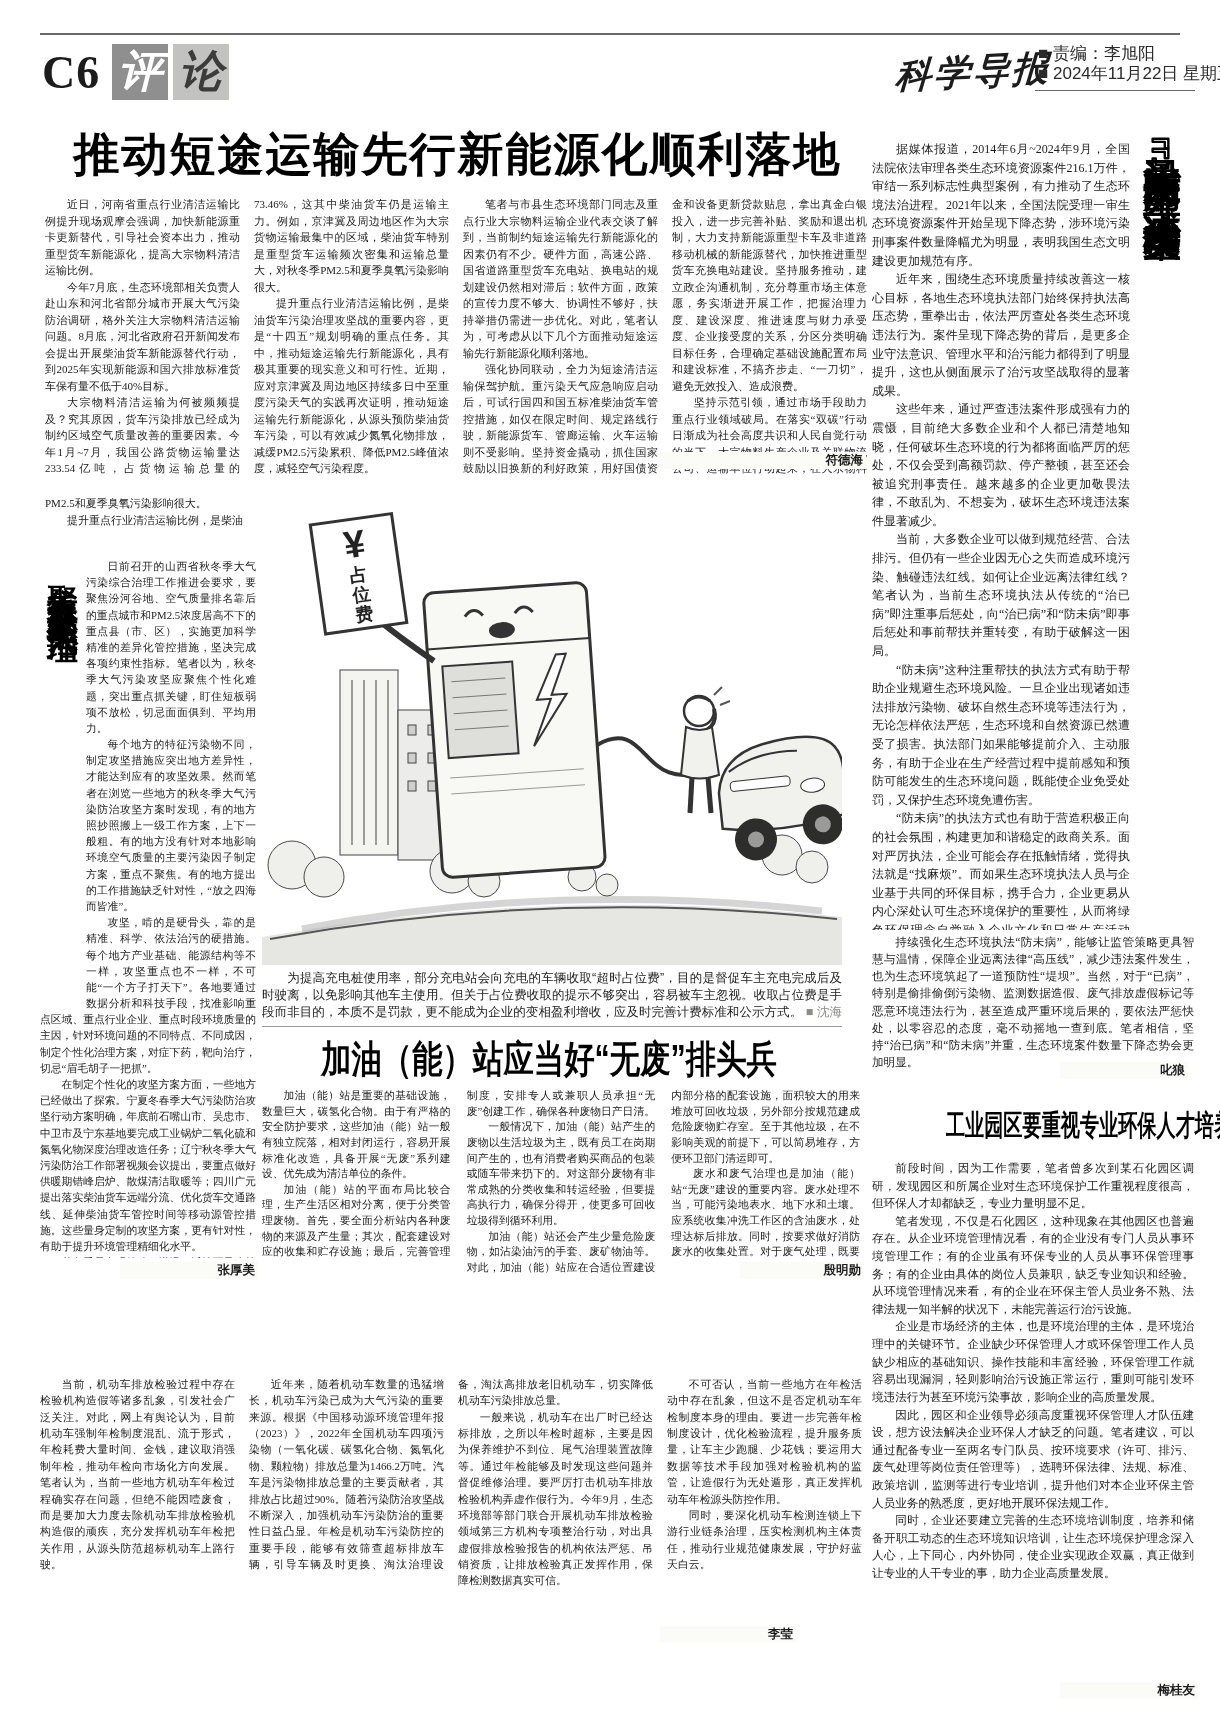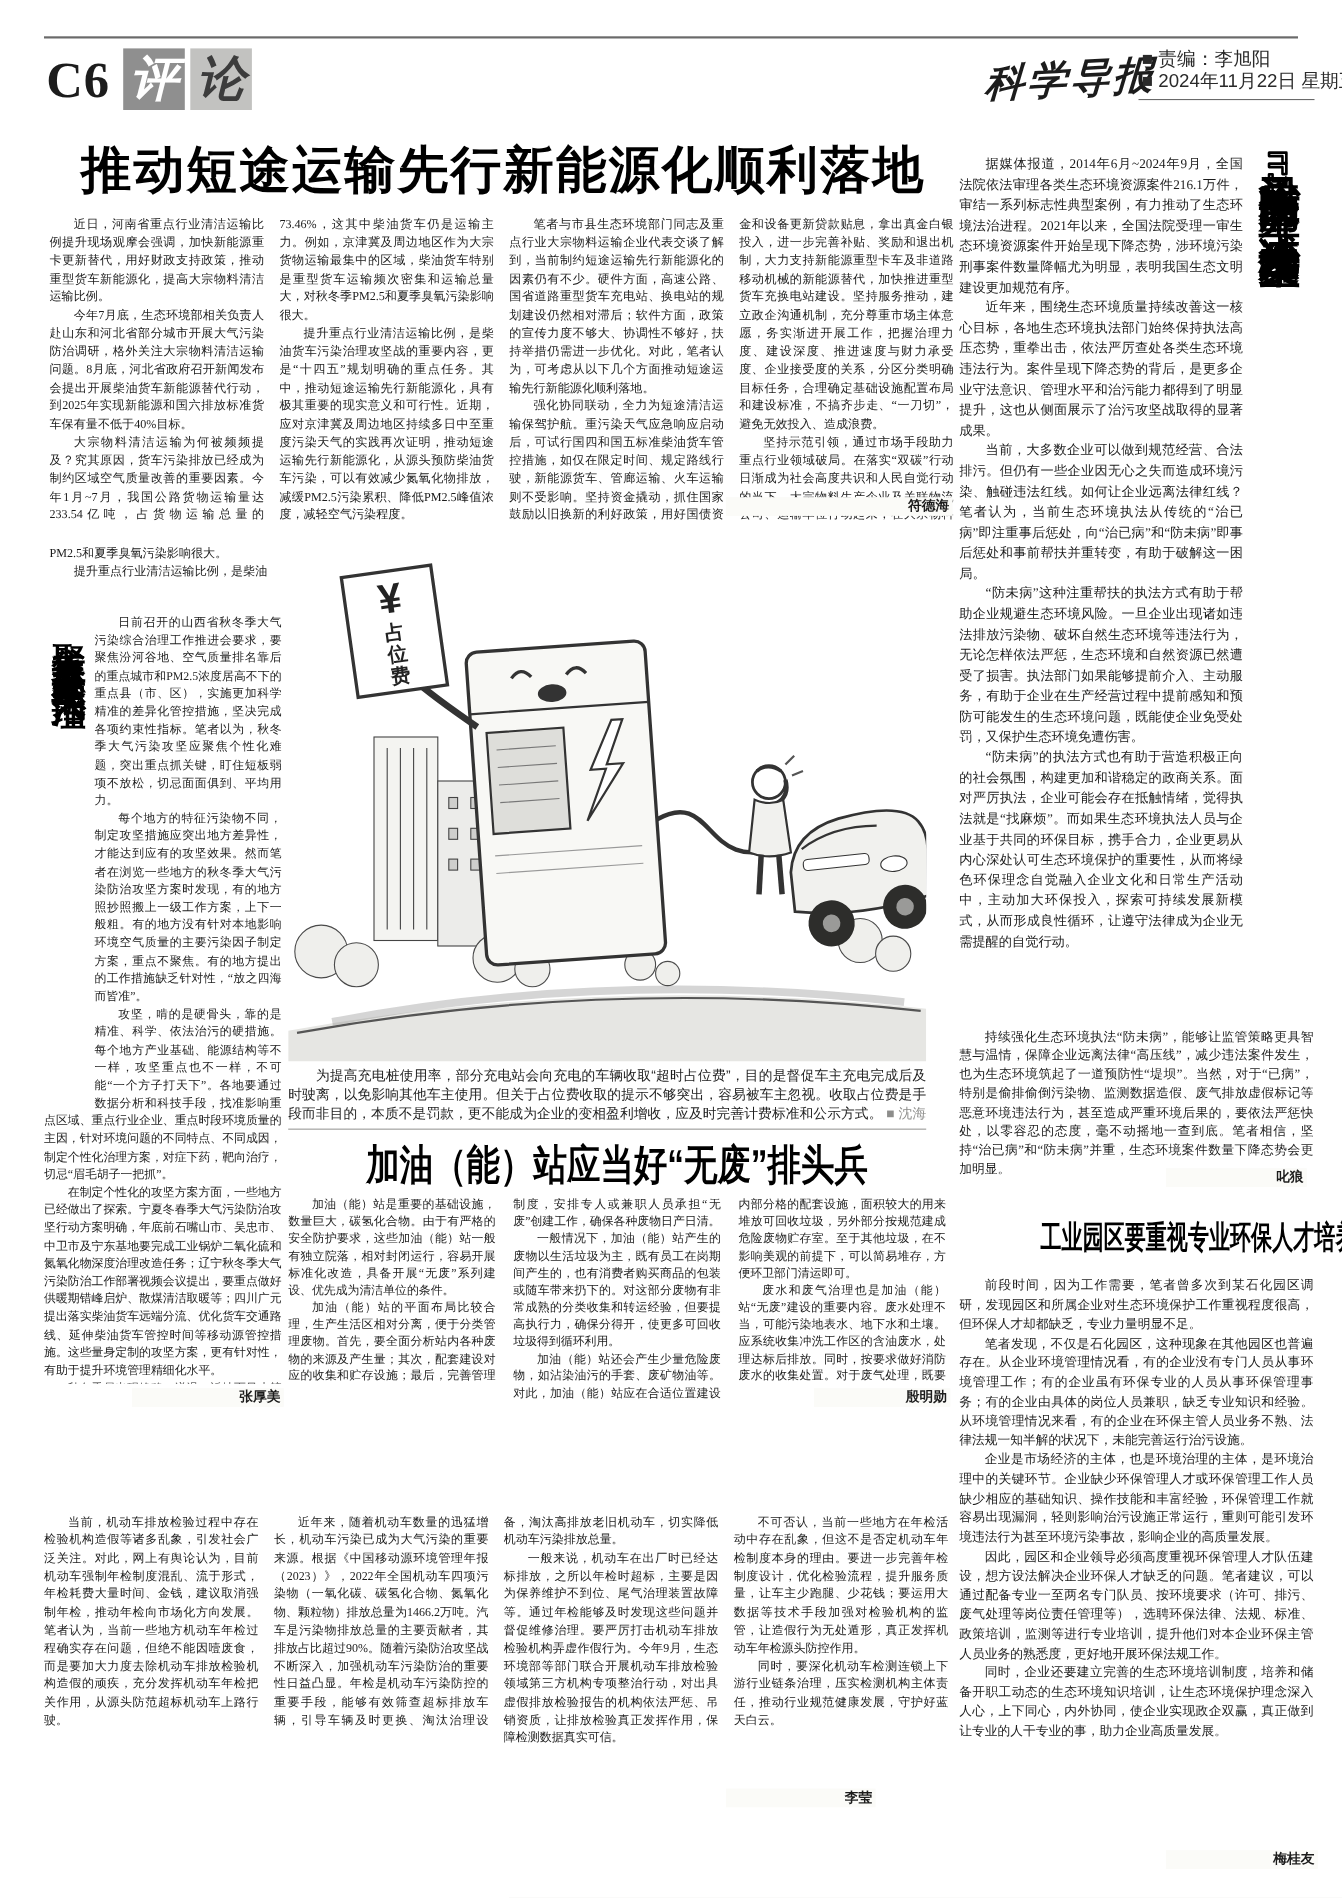--- a/index.html
+++ b/index.html
@@ -36,21 +36,21 @@
   <div class="abs" style="left:112px;top:44px;">
     <span class="sec-block sec-b1">评</span><span class="sec-block sec-b2">论</span>
   </div>
   <div class="abs masthead" style="left:895px;top:48px;">科学导报</div>
   <div class="abs meta-line" style="left:1038px;top:44px;">■ 责编：李旭阳</div>
   <div class="abs meta-line" style="left:1038px;top:64px;">■ 2024年11月22日 星期五</div>
   <div class="abs rule" style="left:1035px;top:90px;width:160px;height:1px;"></div>
 
   <div class="abs h-big" style="left:45px;top:124px;width:825px;font-size:46px;letter-spacing:2px;">推动短途运输先行新能源化顺利落地</div>
   <div class="abs body-text" style="left:45px;top:196px;width:822px;height:292px;column-count:4;column-gap:14px;font-size:11px;line-height:1.5;">
-      <p class="para">近日，河南省重点行业清洁运输比例提升现场观摩会强调，加快新能源重卡更新替代，用好财政支持政策，推动重型货车新能源化，提高大宗物料清洁运输比例。</p>
+      <p class="para">近日，河南省重点行业清洁运输比例提升现场观摩会强调，加快新能源重卡更新替代，引导社会资本出力，推动重型货车新能源化，提高大宗物料清洁运输比例。</p>
       <p class="para">今年7月底，生态环境部相关负责人赴山东和河北省部分城市开展大气污染防治调研，格外关注大宗物料清洁运输问题。8月底，河北省政府召开新闻发布会提出开展柴油货车新能源替代行动，到2025年实现新能源和国六排放标准货车保有量不低于40%目标。</p>
       <p class="para">大宗物料清洁运输为何被频频提及？究其原因，货车污染排放已经成为制约区域空气质量改善的重要因素。今年1月~7月，我国公路货物运输量达233.54亿吨，占货物运输总量的73.46%，这其中柴油货车仍是运输主力。例如，京津冀及周边地区作为大宗货物运输最集中的区域，柴油货车特别是重型货车运输频次密集和运输总量大，对秋冬季PM2.5和夏季臭氧污染影响很大。</p>
       <p class="para">提升重点行业清洁运输比例，是柴油货车污染治理攻坚战的重要内容，更是“十四五”规划明确的重点任务。其中，推动短途运输先行新能源化，具有极其重要的现实意义和可行性。近期，应对京津冀及周边地区持续多日中至重度污染天气的实践再次证明，推动短途运输先行新能源化，从源头预防柴油货车污染，可以有效减少氮氧化物排放，减缓PM2.5污染累积、降低PM2.5峰值浓度，减轻空气污染程度。</p>
       <p class="para">笔者与市县生态环境部门同志及重点行业大宗物料运输企业代表交谈了解到，当前制约短途运输先行新能源化的因素仍有不少。硬件方面，高速公路、国省道路重型货车充电站、换电站的规划建设仍然相对滞后；软件方面，政策的宣传力度不够大、协调性不够好，扶持举措仍需进一步优化。对此，笔者认为，可考虑从以下几个方面推动短途运输先行新能源化顺利落地。</p>
       <p class="para">强化协同联动，全力为短途清洁运输保驾护航。重污染天气应急响应启动后，可试行国四和国五标准柴油货车管控措施，如仅在限定时间、规定路线行驶，新能源货车、管廊运输、火车运输则不受影响。坚持资金撬动，抓住国家鼓励以旧换新的利好政策，用好国债资金和设备更新贷款贴息，拿出真金白银投入，进一步完善补贴、奖励和退出机制，大力支持新能源重型卡车及非道路移动机械的新能源替代，加快推进重型货车充换电站建设。坚持服务推动，建立政企沟通机制，充分尊重市场主体意愿，务实渐进开展工作，把握治理力度、建设深度、推进速度与财力承受度、企业接受度的关系，分区分类明确目标任务，合理确定基础设施配置布局和建设标准，不搞齐步走、“一刀切”，避免无效投入、造成浪费。</p>
       <p class="para">坚持示范引领，通过市场手段助力重点行业领域破局。在落实“双碳”行动日渐成为社会高度共识和人民自觉行动的当下，大宗物料生产企业及关联物流公司、运输单位行动起来，在大宗物料短途清洁运输、开展新能源车辆替换工作上，借势发力、用好机遇，从而抢得先机、赢得主动，把机遇优势、先发优势转化为发展优势。具体实践中，要善用成熟模式，如河南省同力水泥有限公司优先和新能源车辆运输单位签订运输合同，对于愿意使用新能源车辆的客户给予让利优惠；安阳中联水泥有限公司在矿区和商混中实现纯电运输模式，为新能源运输车辆提供优先进厂、优先装卸等优惠政策；鹤壁恒源矿业集团有限公司整合市场资源，引导社会资本出力，实现了骨料运输新能源替代，配套建设新能源充电桩，提供中转补电服务。</p>
     </div>
   <div class="abs" style="left:45px;top:495px;width:210px;font-size:11px;line-height:1.5;text-align:justify;">
     <p class="para" style="text-indent:0;">PM2.5和夏季臭氧污染影响很大。</p>
     <p class="para">提升重点行业清洁运输比例，是柴油</p>
@@ -150,35 +150,36 @@
           <circle cx="558" cy="324" r="8" fill="#9a9a98"></circle>
       </g>
     </svg>
   </div>
   <div class="abs caption body-text" style="left:262px;top:970px;width:580px;height:52px;font-size:12.5px;line-height:1.36;">
     <span style="display:inline-block;width:2em;"></span><span>为提高充电桩使用率，部分充电站会向充电的车辆收取“超时占位费”，目的是督促车主充电完成后及时驶离，以免影响其他车主使用。但关于占位费收取的提示不够突出，容易被车主忽视。收取占位费是手段而非目的，本质不是罚款，更不能成为企业的变相盈利增收，应及时完善计费标准和公示方式。</span>
     <span class="credit">■ 沈海涛制图</span>
   </div>
   <div class="abs" style="left:262px;top:1026px;width:580px;height:1px;background:#9a9a98;"></div>
 
-  <div class="abs h-big" style="left:262px;top:1034px;width:598px;font-size:38px;">
+  <div class="abs h-big" style="left:250px;top:1034px;width:598px;font-size:38px;">
     <span class="squeeze" style="transform:scaleX(0.8);">加油（能）站应当好“无废”排头兵</span>
   </div>
   <div class="abs body-text" style="left:262px;top:1088px;width:598px;height:192px;column-count:3;column-gap:16px;font-size:10.8px;line-height:1.45;">
       <p class="para">加油（能）站是重要的基础设施，数量巨大，碳氢化合物。由于有严格的安全防护要求，这些加油（能）站一般有独立院落，相对封闭运行，容易开展标准化改造，具备开展“无废”系列建设、优先成为清洁单位的条件。</p>
       <p class="para">加油（能）站的平面布局比较合理，生产生活区相对分离，便于分类管理废物。首先，要全面分析站内各种废物的来源及产生量；其次，配套建设对应的收集和贮存设施；最后，完善管理制度，安排专人或兼职人员承担“无废”创建工作，确保各种废物日产日清。</p>
       <p class="para">一般情况下，加油（能）站产生的废物以生活垃圾为主，既有员工在岗期间产生的，也有消费者购买商品的包装或随车带来扔下的。对这部分废物有非常成熟的分类收集和转运经验，但要提高执行力，确保分得开，使更多可回收垃圾得到循环利用。</p>
       <p class="para">加油（能）站还会产生少量危险废物，如沾染油污的手套、废矿物油等。对此，加油（能）站应在合适位置建设内部分格的配套设施，面积较大的用来堆放可回收垃圾，另外部分按规范建成危险废物贮存室。至于其他垃圾，在不影响美观的前提下，可以简易堆存，方便环卫部门清运即可。</p>
       <p class="para">废水和废气治理也是加油（能）站“无废”建设的重要内容。废水处理不当，可能污染地表水、地下水和土壤。应系统收集冲洗工作区的含油废水，处理达标后排放。同时，按要求做好消防废水的收集处置。对于废气处理，既要规范运行二次回收装置，还要积极排查泄漏点，减少VOCs的排放。</p>
     </div>
   <div class="abs byline" style="left:740px;top:1262px;width:118px;">殷明勋</div>
 
   <div class="abs body-text" style="left:872px;top:140px;width:258px;height:790px;font-size:12px;line-height:1.55;">
       <p class="para">据媒体报道，2014年6月~2024年9月，全国法院依法审理各类生态环境资源案件216.1万件，审结一系列标志性典型案例，有力推动了生态环境法治进程。2021年以来，全国法院受理一审生态环境资源案件开始呈现下降态势，涉环境污染刑事案件数量降幅尤为明显，表明我国生态文明建设更加规范有序。</p>
       <p class="para">近年来，围绕生态环境质量持续改善这一核心目标，各地生态环境执法部门始终保持执法高压态势，重拳出击，依法严厉查处各类生态环境违法行为。案件呈现下降态势的背后，是更多企业守法意识、管理水平和治污能力都得到了明显提升，这也从侧面展示了治污攻坚战取得的显著成果。</p>
+      <p class="para">这些年来，通过严查违法案件形成强有力的震慑，目前绝大多数企业和个人都已清楚地知晓，任何破坏生态环境的行为都将面临严厉的惩处，不仅会受到高额罚款、停产整顿，甚至还会被追究刑事责任。越来越多的企业更加敬畏法律，不敢乱为、不想妄为，破坏生态环境违法案件显著减少。</p>
       <p class="para">当前，大多数企业可以做到规范经营、合法排污。但仍有一些企业因无心之失而造成环境污染、触碰违法红线。如何让企业远离法律红线？笔者认为，当前生态环境执法从传统的“治已病”即注重事后惩处，向“治已病”和“防未病”即事后惩处和事前帮扶并重转变，有助于破解这一困局。</p>
       <p class="para">“防未病”这种注重帮扶的执法方式有助于帮助企业规避生态环境风险。一旦企业出现诸如违法排放污染物、破坏自然生态环境等违法行为，无论怎样依法严惩，生态环境和自然资源已然遭受了损害。执法部门如果能够提前介入、主动服务，有助于企业在生产经营过程中提前感知和预防可能发生的生态环境问题，既能使企业免受处罚，又保护生态环境免遭伤害。</p>
       <p class="para">“防未病”的执法方式也有助于营造积极正向的社会氛围，构建更加和谐稳定的政商关系。面对严厉执法，企业可能会存在抵触情绪，觉得执法就是“找麻烦”。而如果生态环境执法人员与企业基于共同的环保目标，携手合力，企业更易从内心深处认可生态环境保护的重要性，从而将绿色环保理念自觉融入企业文化和日常生产活动中，主动加大环保投入，探索可持续发展新模式，从而形成良性循环，让遵守法律成为企业无需提醒的自觉行动。</p>
     </div>
   <div class="abs" style="left:1136px;top:126px;height:815px;">
     <span class="v-head" style="font-size:38px;letter-spacing:2px;">『治已病』『防未病』并重</span>
     <span class="v-head" style="font-size:38px;letter-spacing:2px;margin-top:26px;display:block;">减少违法案件发生</span>
   </div>
   <div class="abs body-text" style="left:872px;top:934px;width:322px;height:134px;font-size:11.6px;line-height:1.48;">
     <p class="para">持续强化生态环境执法“防未病”，能够让监管策略更具智慧与温情，保障企业远离法律“高压线”，减少违法案件发生，也为生态环境筑起了一道预防性“堤坝”。当然，对于“已病”，特别是偷排偷倒污染物、监测数据造假、废气排放虚假标记等恶意环境违法行为，甚至造成严重环境后果的，要依法严惩快处，以零容忍的态度，毫不动摇地一查到底。笔者相信，坚持“治已病”和“防未病”并重，生态环境案件数量下降态势会更加明显。</p>

